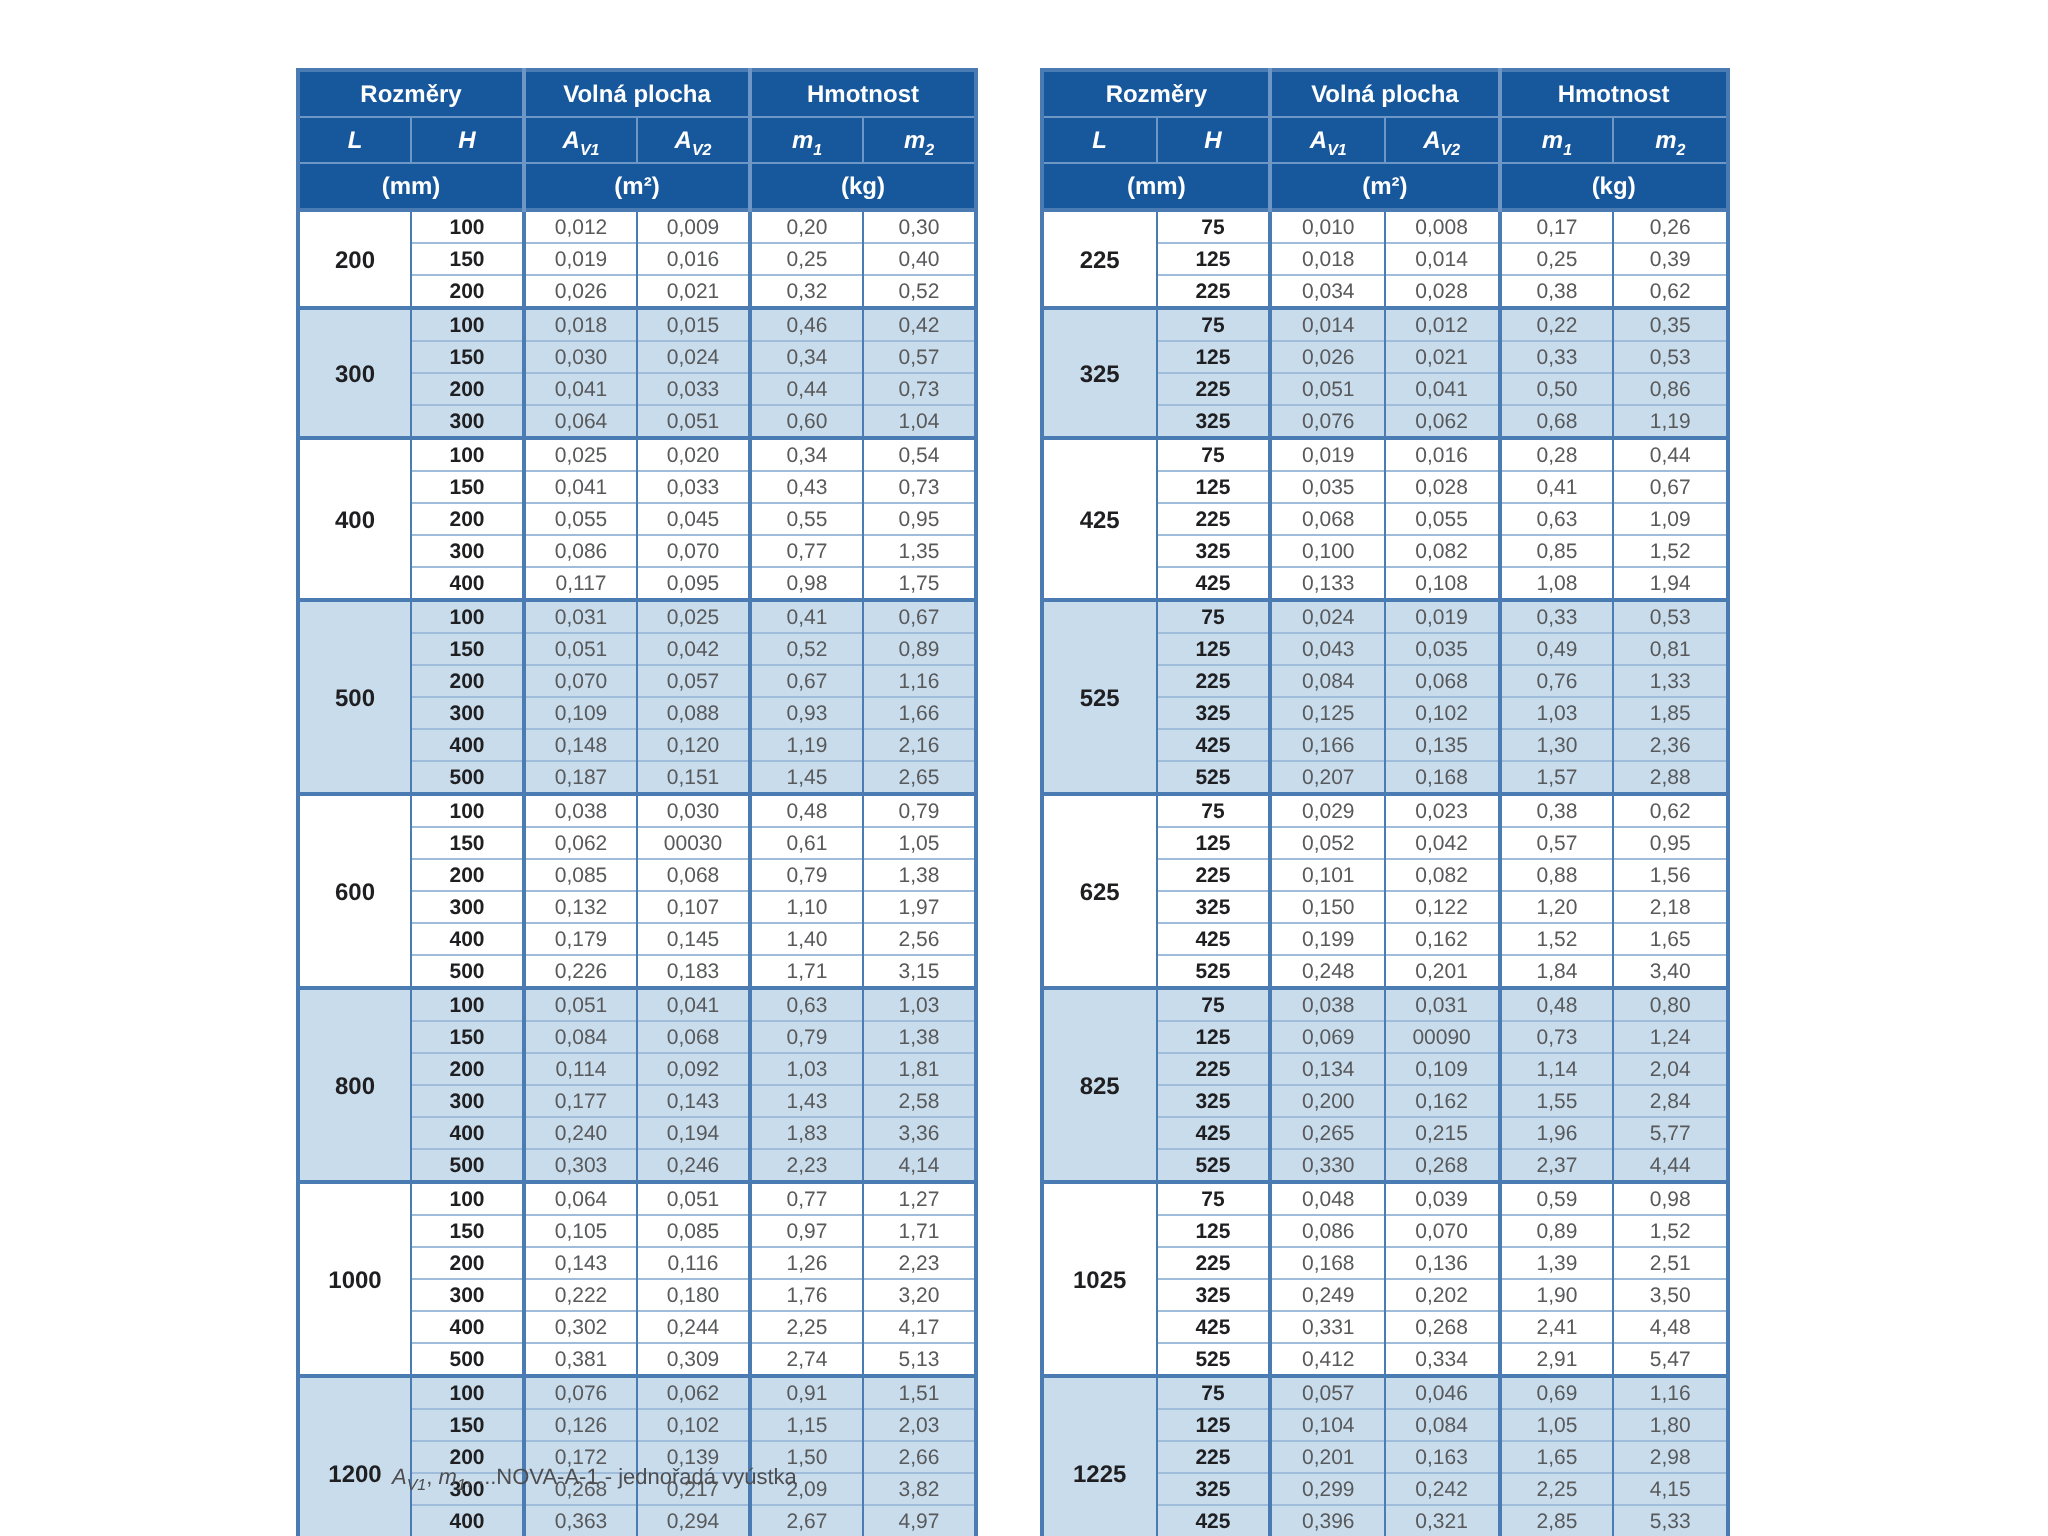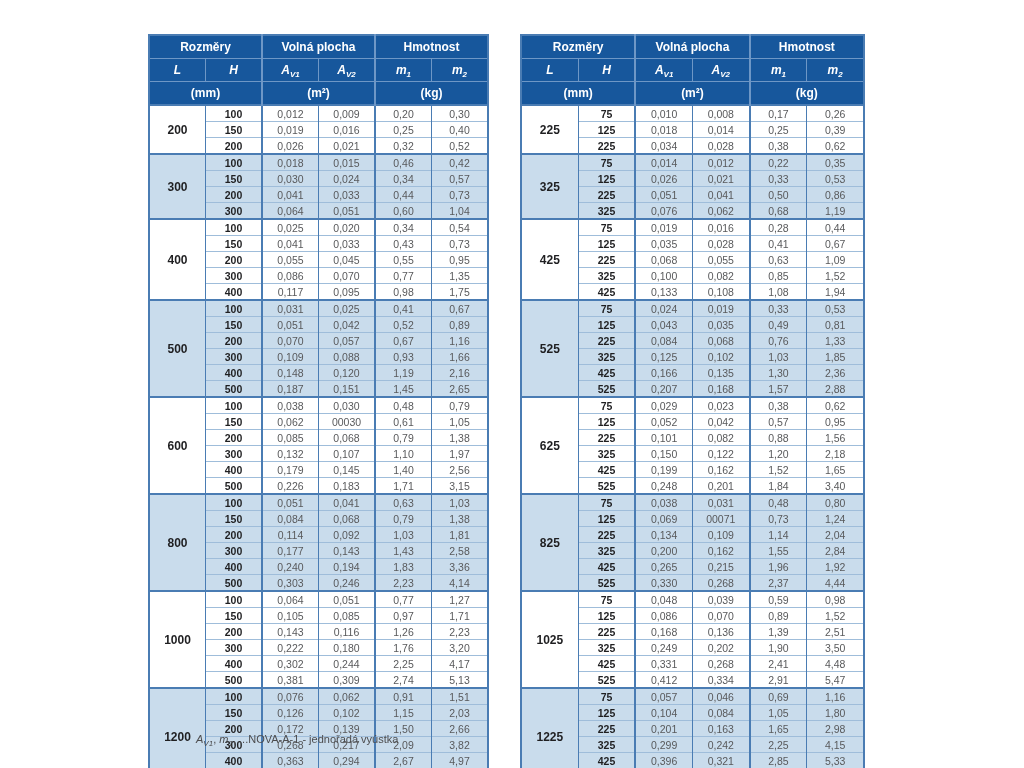--- a/index.html
+++ b/index.html
@@ -620,21 +620,21 @@
             <td rowspan="6" class="col-l l-cell">825</td>
             <td class="col-h h-cell">75</td>
             <td class="col-av1 sec">0,038</td>
             <td class="col-av2">0,031</td>
             <td class="col-m1 sec">0,48</td>
             <td class="col-m2">0,80</td>
           </tr>
           <tr>
             <td class="col-h h-cell">125</td>
             <td class="col-av1 sec">0,069</td>
-            <td class="col-av2">00071</td>
+            <td class="col-av2">00090</td>
             <td class="col-m1 sec">0,73</td>
             <td class="col-m2">1,24</td>
           </tr>
           <tr>
             <td class="col-h h-cell">225</td>
             <td class="col-av1 sec">0,134</td>
             <td class="col-av2">0,109</td>
             <td class="col-m1 sec">1,14</td>
             <td class="col-m2">2,04</td>
           </tr>
@@ -643,21 +643,21 @@
             <td class="col-av1 sec">0,200</td>
             <td class="col-av2">0,162</td>
             <td class="col-m1 sec">1,55</td>
             <td class="col-m2">2,84</td>
           </tr>
           <tr>
             <td class="col-h h-cell">425</td>
             <td class="col-av1 sec">0,265</td>
             <td class="col-av2">0,215</td>
             <td class="col-m1 sec">1,96</td>
-            <td class="col-m2">1,92</td>
+            <td class="col-m2">5,77</td>
           </tr>
           <tr>
             <td class="col-h h-cell">525</td>
             <td class="col-av1 sec">0,330</td>
             <td class="col-av2">0,268</td>
             <td class="col-m1 sec">2,37</td>
             <td class="col-m2">4,44</td>
           </tr>
         </tbody>
         <tbody class="plain">

